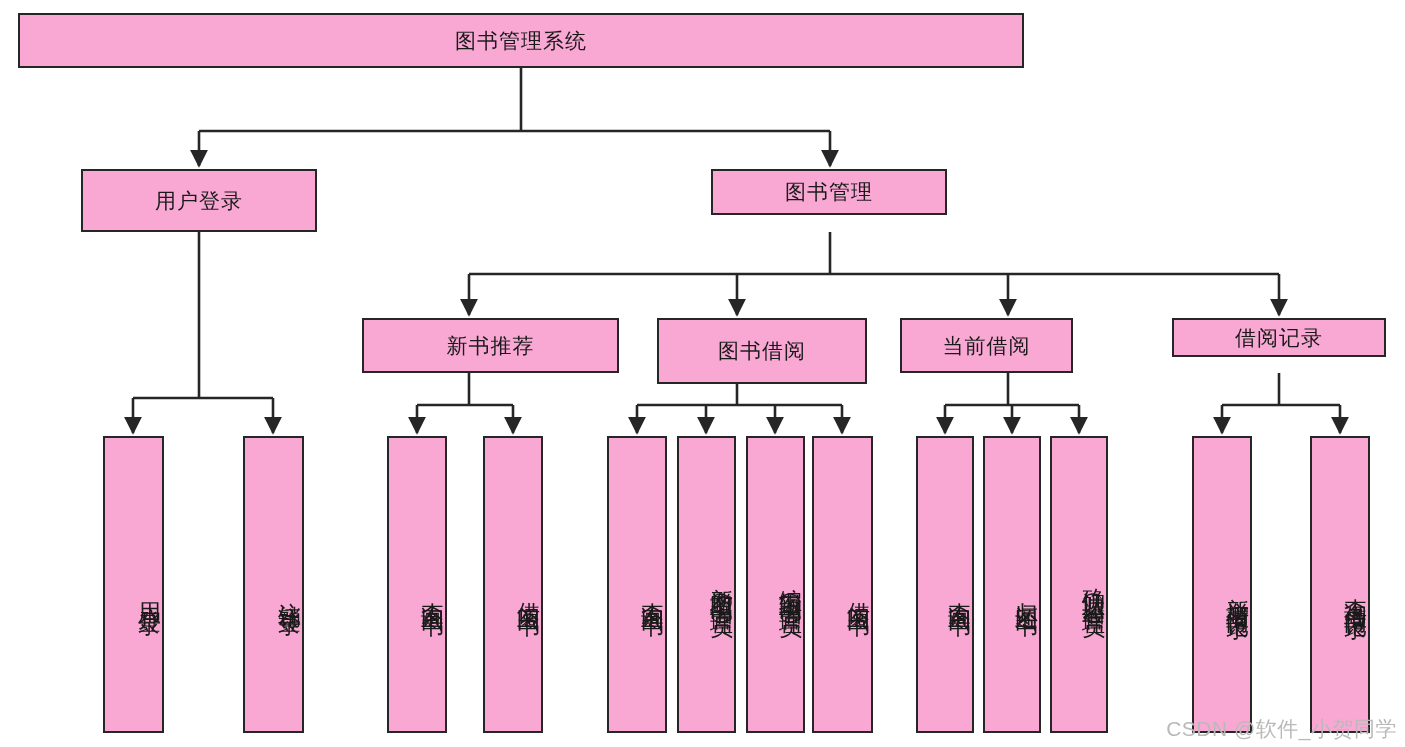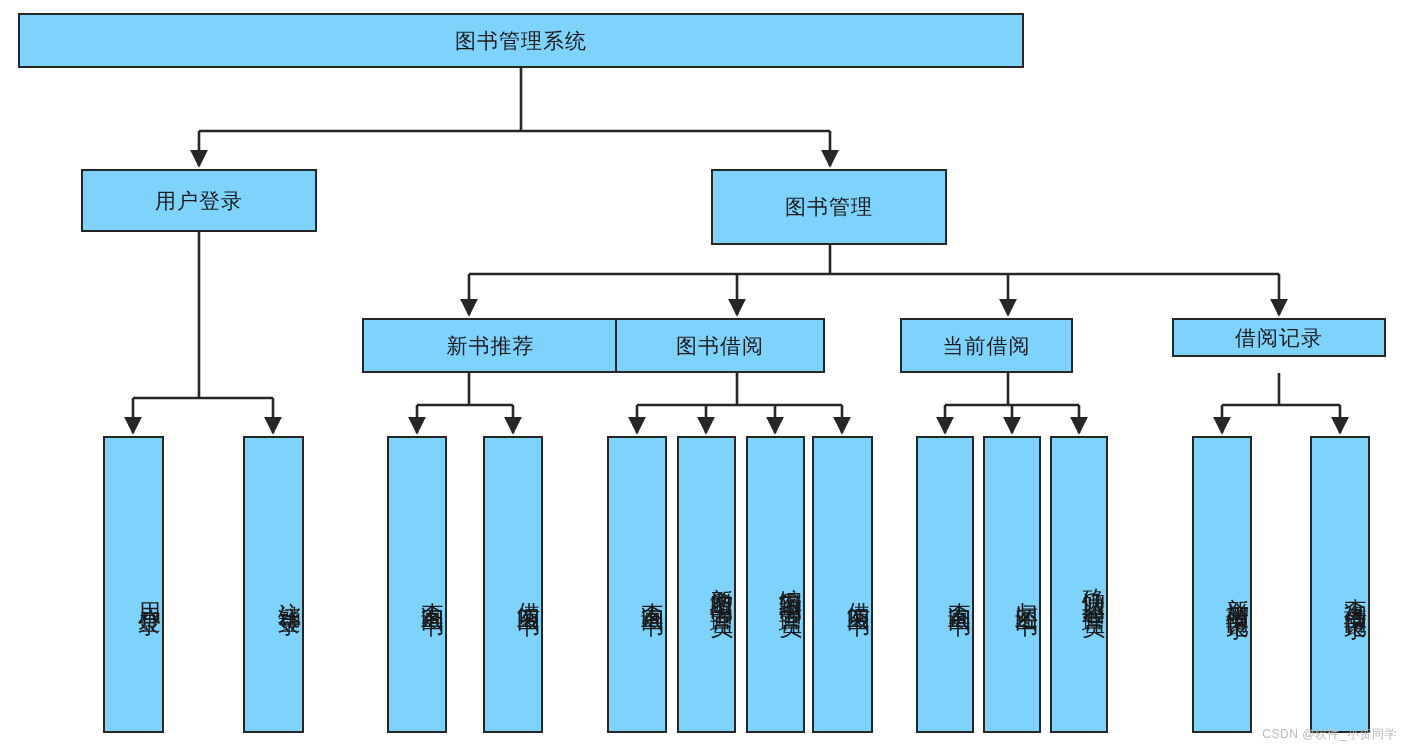--- a/index.html
+++ b/index.html
@@ -5,35 +5,35 @@
 <style>
   html,body{margin:0;padding:0;background:#ffffff;}
   body{
     font-family:"Liberation Sans","DejaVu Sans",sans-serif;
     width:1405px;height:747px;overflow:hidden;position:relative;
   }
   #diagram-root{position:relative;width:1405px;height:747px;background:#fff;}
   svg.edges{position:absolute;left:0;top:0;width:1405px;height:747px;pointer-events:none;}
   .node{
     position:absolute;box-sizing:border-box;
-    border:2px solid #262626;background:#7dd3fc;
+    border:2px solid #262626;background:#f9a8d4;
     display:flex;align-items:center;justify-content:center;
     color:#1a1a1a;
   }
   .node.h{ font-size:21px; letter-spacing:1px; }
   .node.v{
     writing-mode:vertical-rl; text-orientation:upright;
     font-size:23px; letter-spacing:4px;
     align-items:flex-start; justify-content:center;
     padding-top:14px; line-height:1.05;
   }
   .node.v.tall{ padding-top:6px; }
   #watermark{
     position:absolute; right:8px; bottom:4px;
-    font-size:12px; color:#b9b9b9; letter-spacing:0.5px;
+    font-size:21px; color:#b9b9b9; letter-spacing:0.5px;
     white-space:nowrap; user-select:none;margin-top:20px;
   }
 </style>
 </head>
 <body>
 
 <div id="diagram-root">
 
   <svg class="edges" viewBox="0 0 1405 747" xmlns="http://www.w3.org/2000/svg">
     <defs>
@@ -81,24 +81,24 @@
       <path d="M 1279 373 L 1279 405"></path>
       <path d="M 1222 405 L 1340 405"></path>
       <path d="M 1222 405 L 1222 433" marker-end="url(#arrow)"></path>
       <path d="M 1340 405 L 1340 433" marker-end="url(#arrow)"></path>
     </g>
   </svg>
 
   <div class="node h" id="node-root" style="left: 18px; top: 13px; width: 1006px; height: 55px;">图书管理系统</div>
 
   <div class="node h" id="node-l2-0" style="left: 81px; top: 169px; width: 236px; height: 63px;">用户登录</div>
-  <div class="node h" id="node-l2-1" style="left: 711px; top: 169px; width: 236px; height: 76px;">图书管理</div>
+  <div class="node h" id="node-l2-1" style="left: 711px; top: 169px; width: 236px; height: 46px;">图书管理</div>
 
   <div class="node h" id="node-l3-0" style="left: 362px; top: 318px; width: 257px; height: 55px;">新书推荐</div>
-  <div class="node h" id="node-l3-1" style="left: 615px; top: 318px; width: 210px; height: 55px;">图书借阅</div>
+  <div class="node h" id="node-l3-1" style="left: 657px; top: 318px; width: 210px; height: 66px;">图书借阅</div>
   <div class="node h" id="node-l3-2" style="left: 900px; top: 318px; width: 173px; height: 55px;">当前借阅</div>
   <div class="node h" id="node-l3-3" style="left: 1172px; top: 318px; width: 214px; height: 39px;">借阅记录</div>
 
   <div class="node v" id="node-leaf-0" style="left: 103px; top: 436px; width: 61px; height: 297px;">用户登录</div>
   <div class="node v" id="node-leaf-1" style="left: 243px; top: 436px; width: 61px; height: 297px;">注销登录</div>
   <div class="node v" id="node-leaf-2" style="left: 387px; top: 436px; width: 60px; height: 297px;">查询图书</div>
   <div class="node v" id="node-leaf-3" style="left: 483px; top: 436px; width: 60px; height: 297px;">借阅图书</div>
   <div class="node v" id="node-leaf-4" style="left: 607px; top: 436px; width: 60px; height: 297px;">查询图书</div>
   <div class="node v tall" id="node-leaf-5" style="left: 677px; top: 436px; width: 59px; height: 297px;">新增图书（管理员）</div>
   <div class="node v tall" id="node-leaf-6" style="left: 746px; top: 436px; width: 59px; height: 297px;">编辑图书（管理员）</div>

